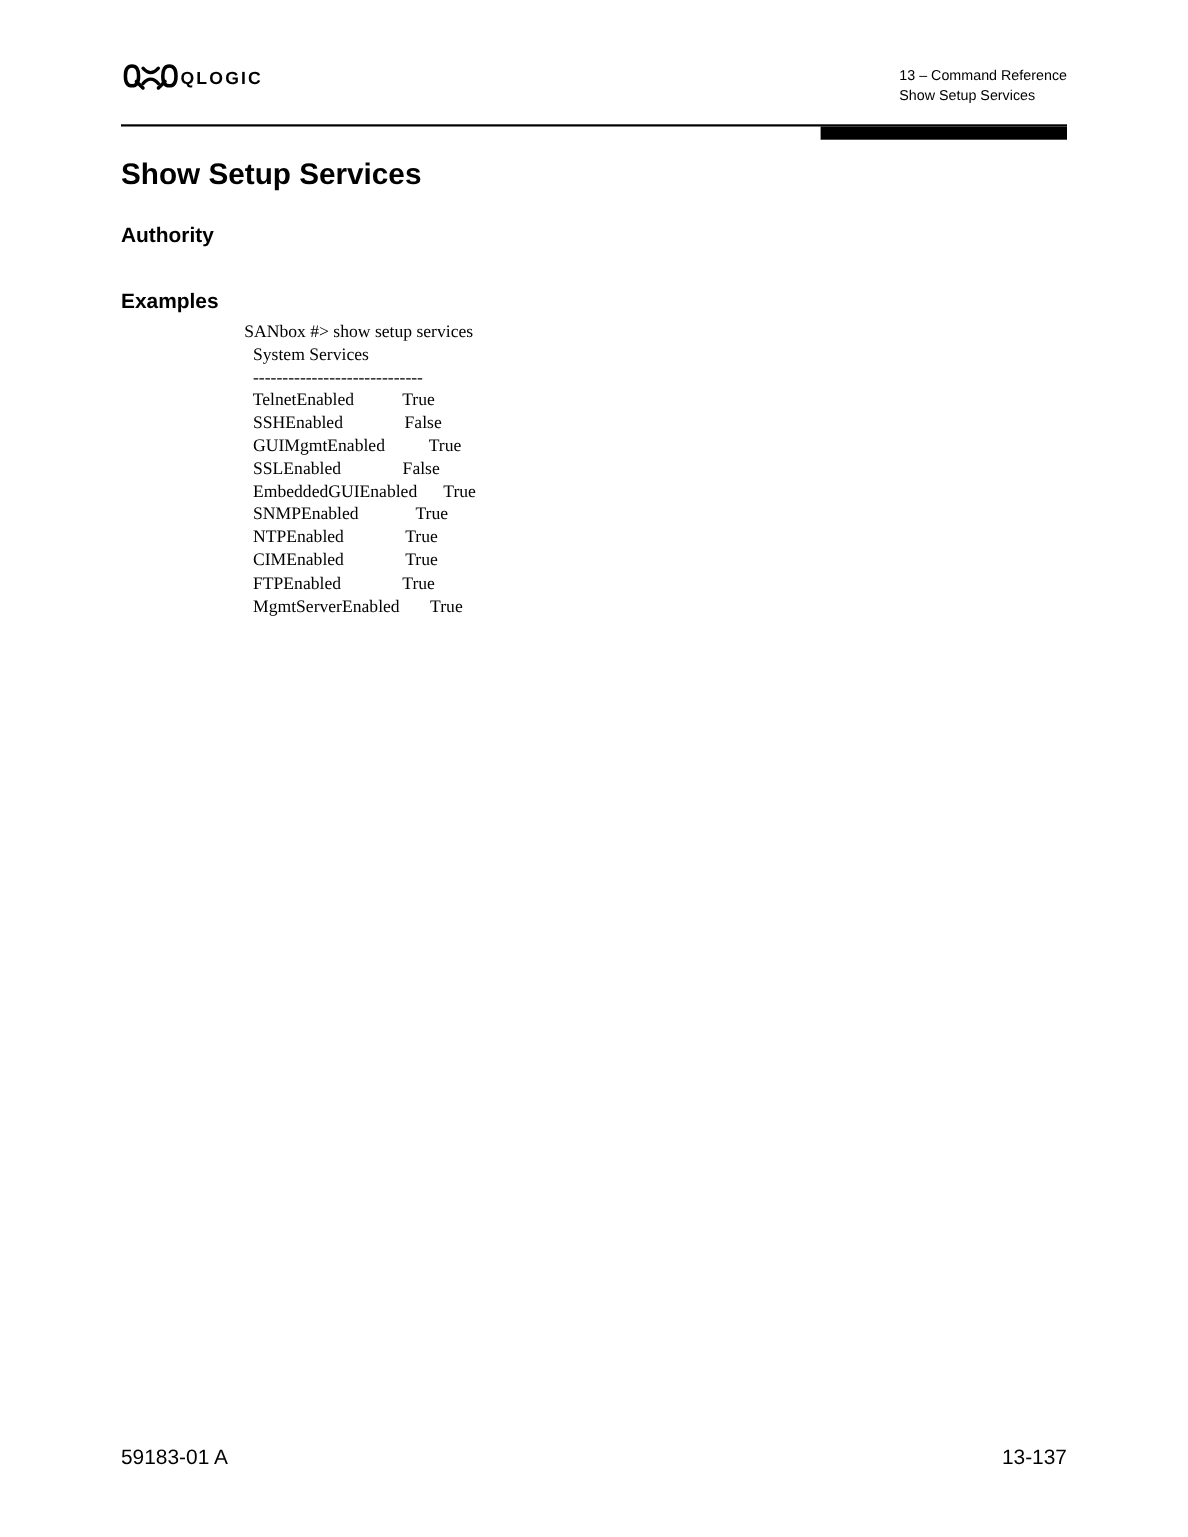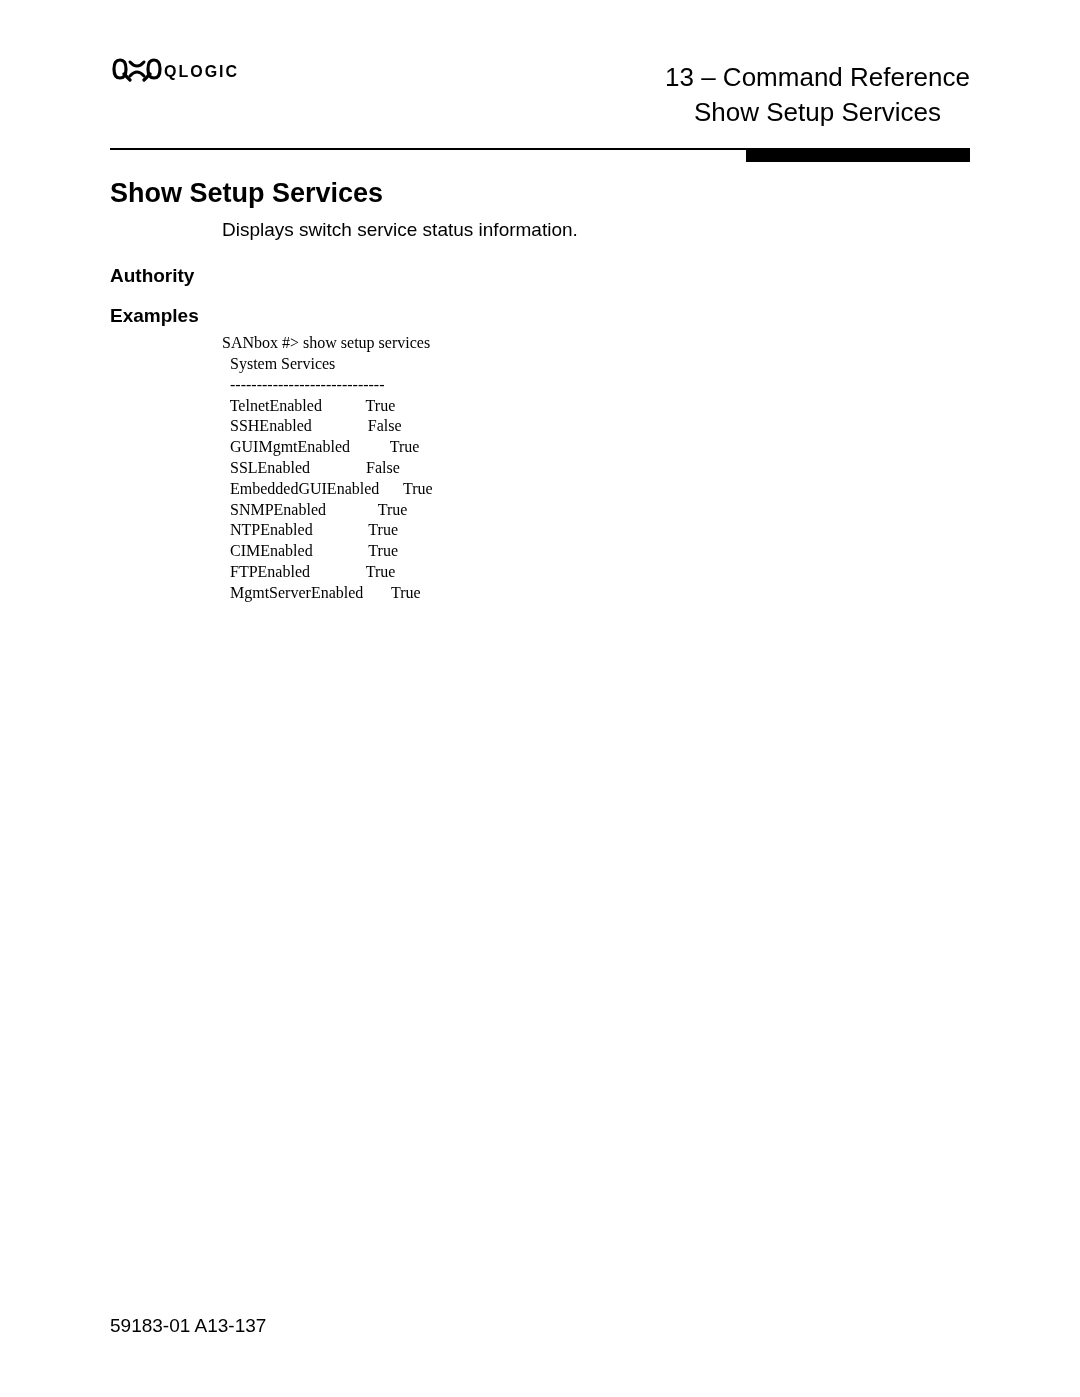--- a/index.html
+++ b/index.html
@@ -32,22 +32,22 @@
     letter-spacing: -4px;
     line-height: 1;
   }
   .logo-text {
     font-size: 16px;
     font-weight: bold;
     letter-spacing: 2px;
     margin-top: 0px;
   }
   .header-right {
-    text-align: center;
-    font-size: 26px;
+    text-align: left;
+    font-size: 13px;
     line-height: 1.35;
   }
   .hr-wrap {
     position: relative;
     margin-bottom: 28px;
   }
   .hr-line {
     border: none;
     border-top: 2px solid #000;
   }
@@ -71,20 +71,21 @@
   }
   .row {
     display: flex;
     margin-bottom: 18px;
     font-size: 19px;
   }
   .row-label {
     width: 112px;
     font-weight: bold;
     flex-shrink: 0;
+    margin-top: 20px;
   }
   .row-value {
     flex: 1;
   }
   .row-value.bold {
     font-weight: bold;
   }
   .code-block {
     font-family: Liberation Serif, serif;
     font-size: 16px;
@@ -92,20 +93,21 @@
     white-space: pre;
     margin-top: 6px;
     margin-left: 112px;
   }
   .footer {
     position: absolute;
     bottom: 60px;
     left: 110px;
     right: 110px;
     display: flex;
+    justify-content: space-between;
     font-size: 19px;
   }
 </style>
 </head>
 <body>
 
 <div class="page">
 
   <div class="header">
     <div class="logo">
@@ -125,21 +127,20 @@
     </div>
   </div>
 
   <div class="hr-wrap">
     <hr class="hr-line">
     <div class="hr-black-bar"></div>
   </div>
 
   <h1 class="title">Show Setup Services</h1>
 
-  <div class="desc">Displays switch service status information.</div>
 
   <div class="row">
     <div class="row-label">Authority</div>
   </div>
 
 
   <div class="row" style="margin-bottom:2px;">
     <div class="row-label">Examples</div>
   </div>
 

